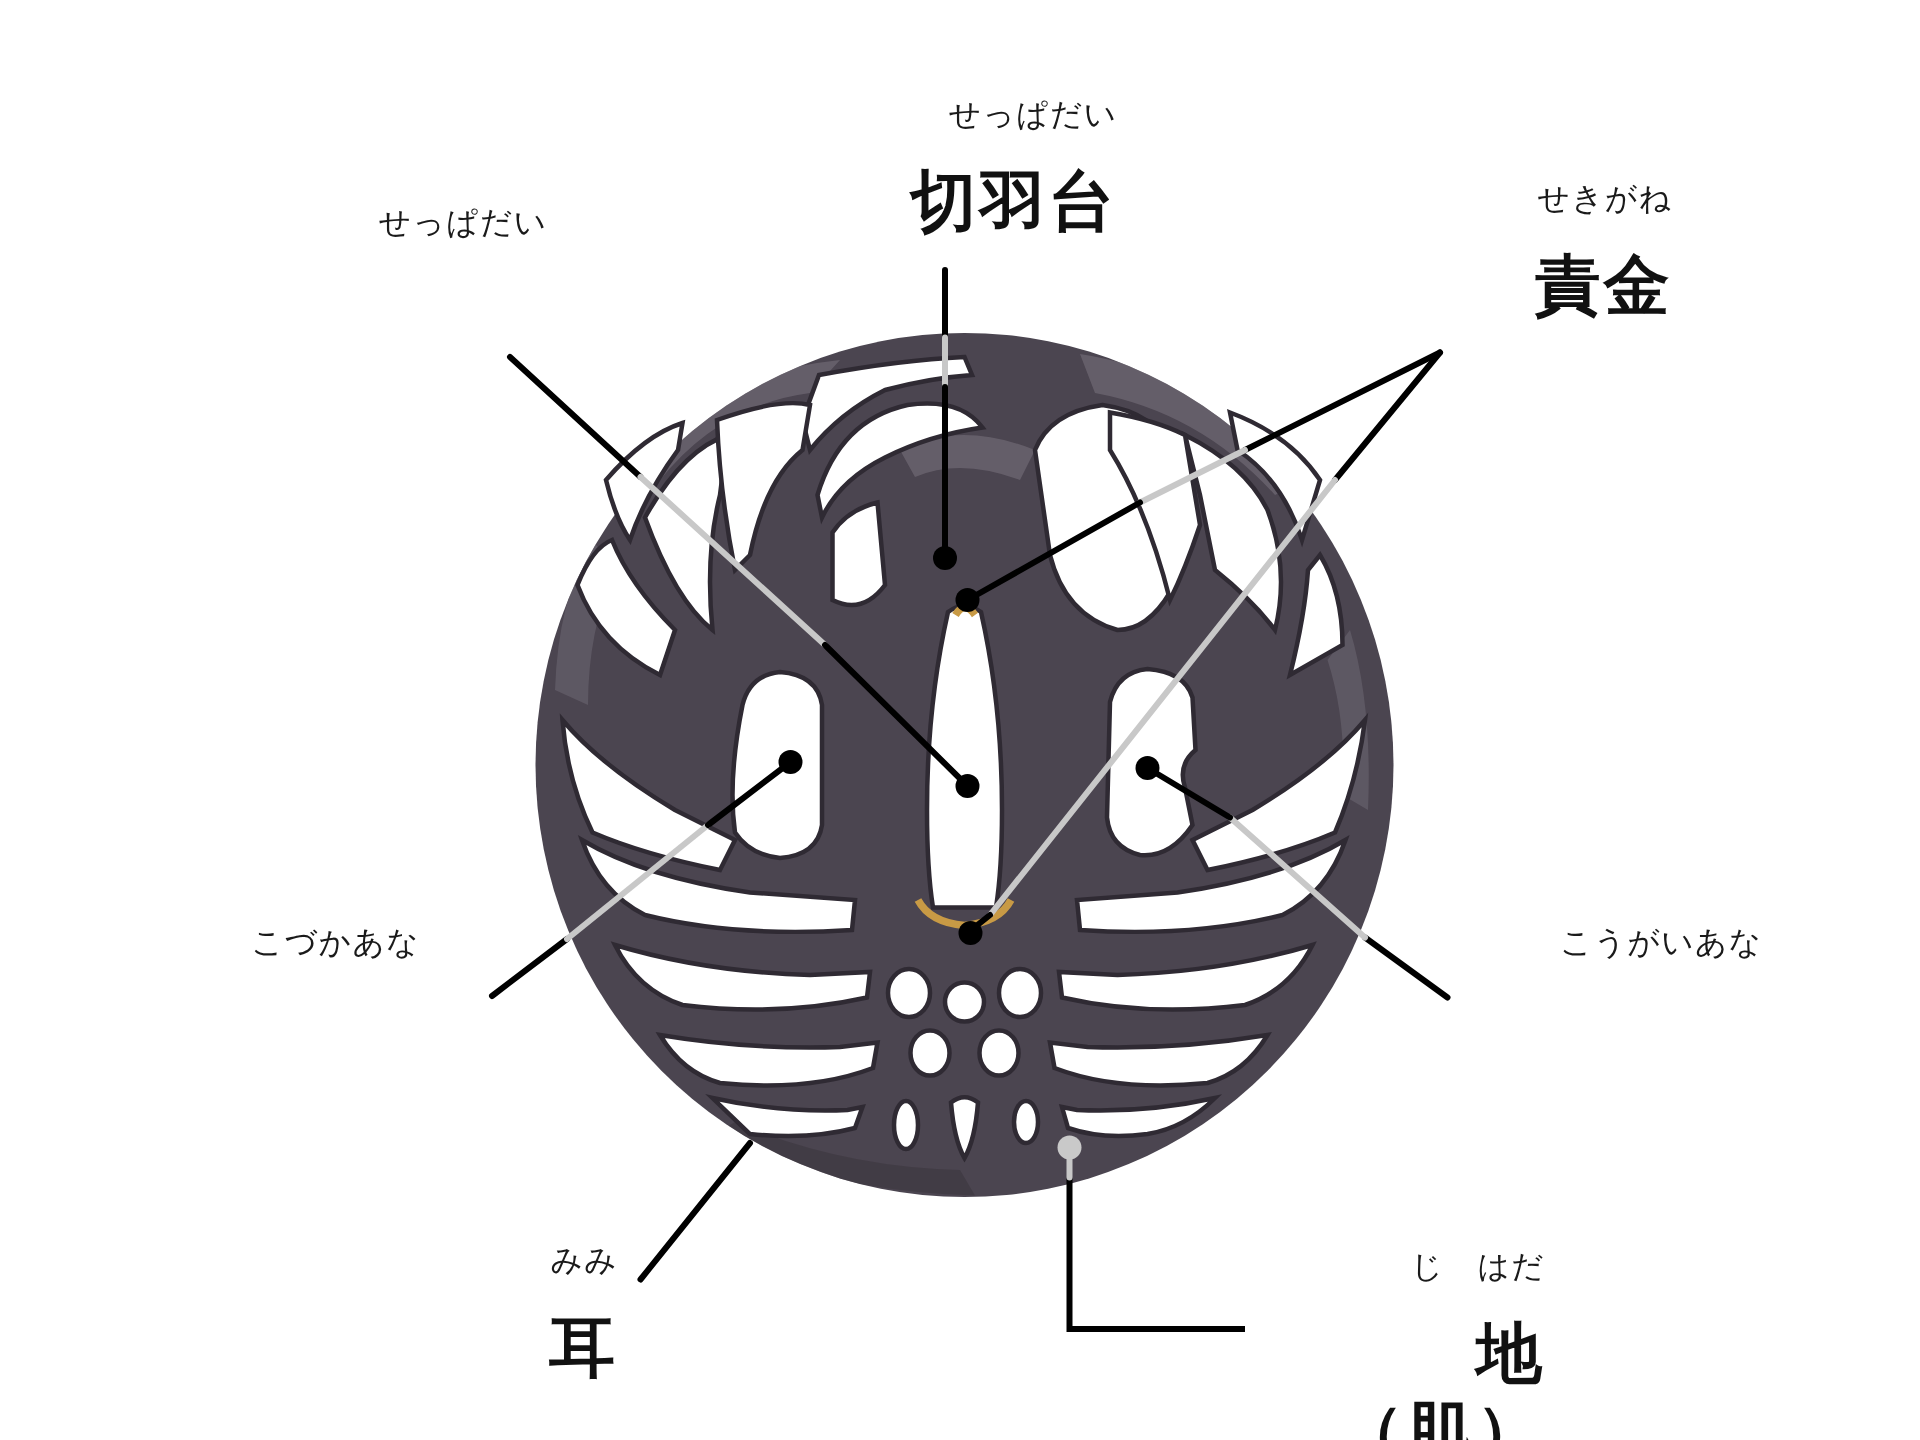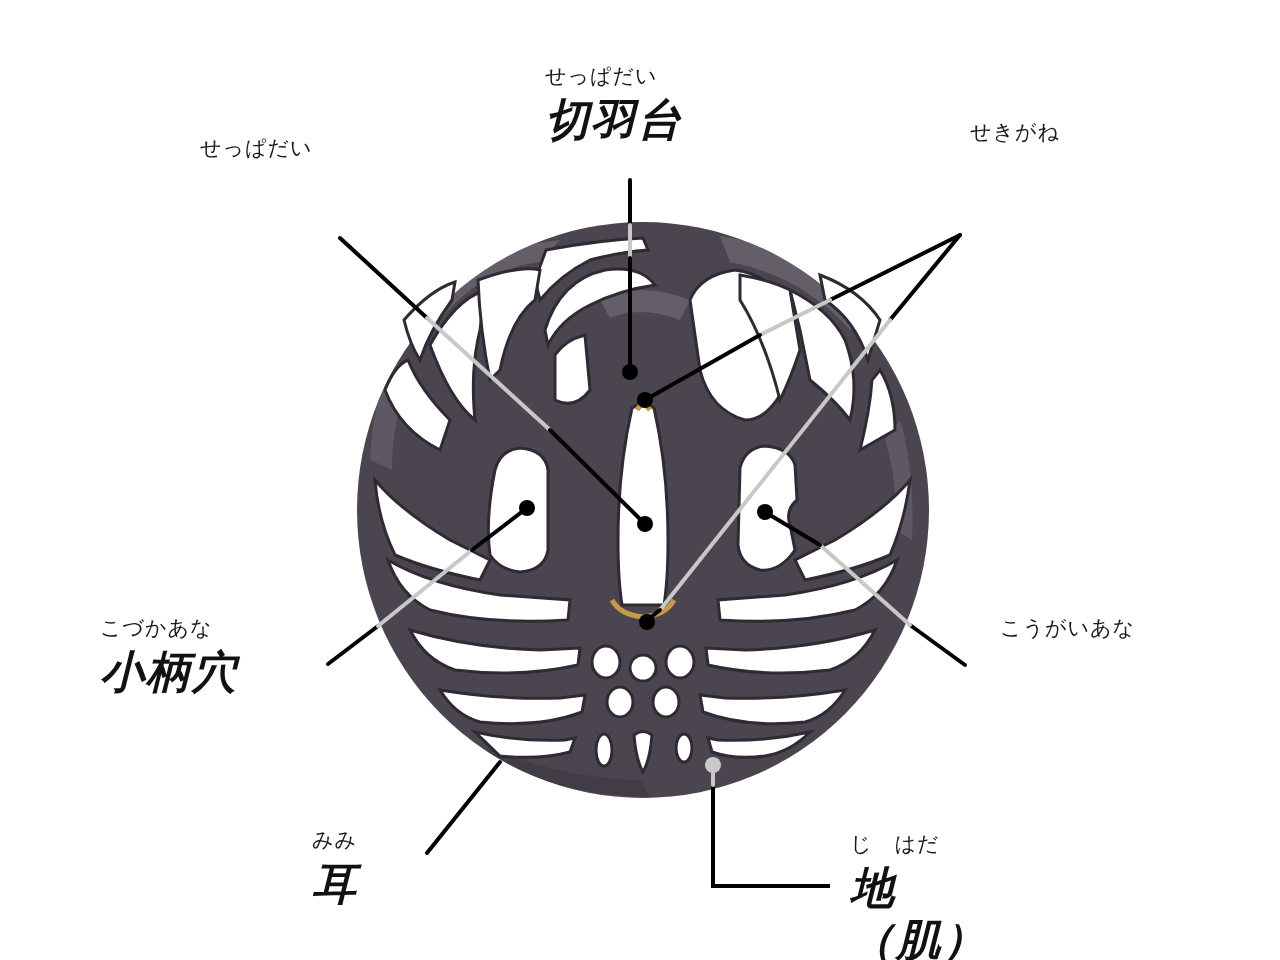--- a/index.html
+++ b/index.html
@@ -1,21 +1,21 @@
 <!DOCTYPE html>
 <html><head>
   <meta charset="utf-8">
   <style>
     html, body { margin: 0; padding: 0; background: #ffffff; }
     body { width: 1280px; height: 960px; position: relative; overflow: hidden;
            font-family: "DejaVu Sans", "Liberation Sans", sans-serif; }
     #stage { position: absolute; left: 0; top: 0; width: 1280px; height: 960px; }
-    .label { position: absolute; text-align: left; color: #111; }
+    .label { position: absolute; text-align: right; color: #111; }
     .label .ruby { display: block; font-size: 21px; letter-spacing: 1px; line-height: 24px; color: #1a1a1a; }
-    .label .kanji { display: block; font-size: 44px; font-weight: bold; line-height: 52px; letter-spacing: 2px; margin-top: 6px; font-style: italic; }
+    .label .kanji { display: block; font-size: 44px; font-weight: bold; line-height: 52px; letter-spacing: 2px; margin-top: 21px; }
   </style>
 </head>
 <body>
 
 <svg id="stage" viewBox="0 0 1280 960" xmlns="http://www.w3.org/2000/svg">
   <defs>
     <clipPath id="tsubaClip">
       <ellipse cx="643" cy="510" rx="286" ry="288"></ellipse>
     </clipPath>
   </defs>
@@ -131,25 +131,25 @@
   <span class="ruby">せっぱだい</span>
   <span class="kanji">切羽台</span>
 </div>
 
 <div class="label" style="left:200px; top:136px; width:165px;">
   <span class="ruby">せっぱだい</span>
 </div>
 
 <div class="label" style="left:970px; top:120px; width:145px;">
   <span class="ruby">せきがね</span>
+  <span class="kanji">責金</span>
 </div>
 
 <div class="label" style="left:100px; top:616px; width:180px;">
   <span class="ruby">こづかあな</span>
-  <span class="kanji">小柄穴</span>
 </div>
 
 <div class="label" style="left:1000px; top:616px; width:175px;">
   <span class="ruby">こうがいあな</span>
 </div>
 
 <div class="label" style="left:312px; top:828px; width:100px;">
   <span class="ruby">みみ</span>
   <span class="kanji">耳</span>
 </div>

